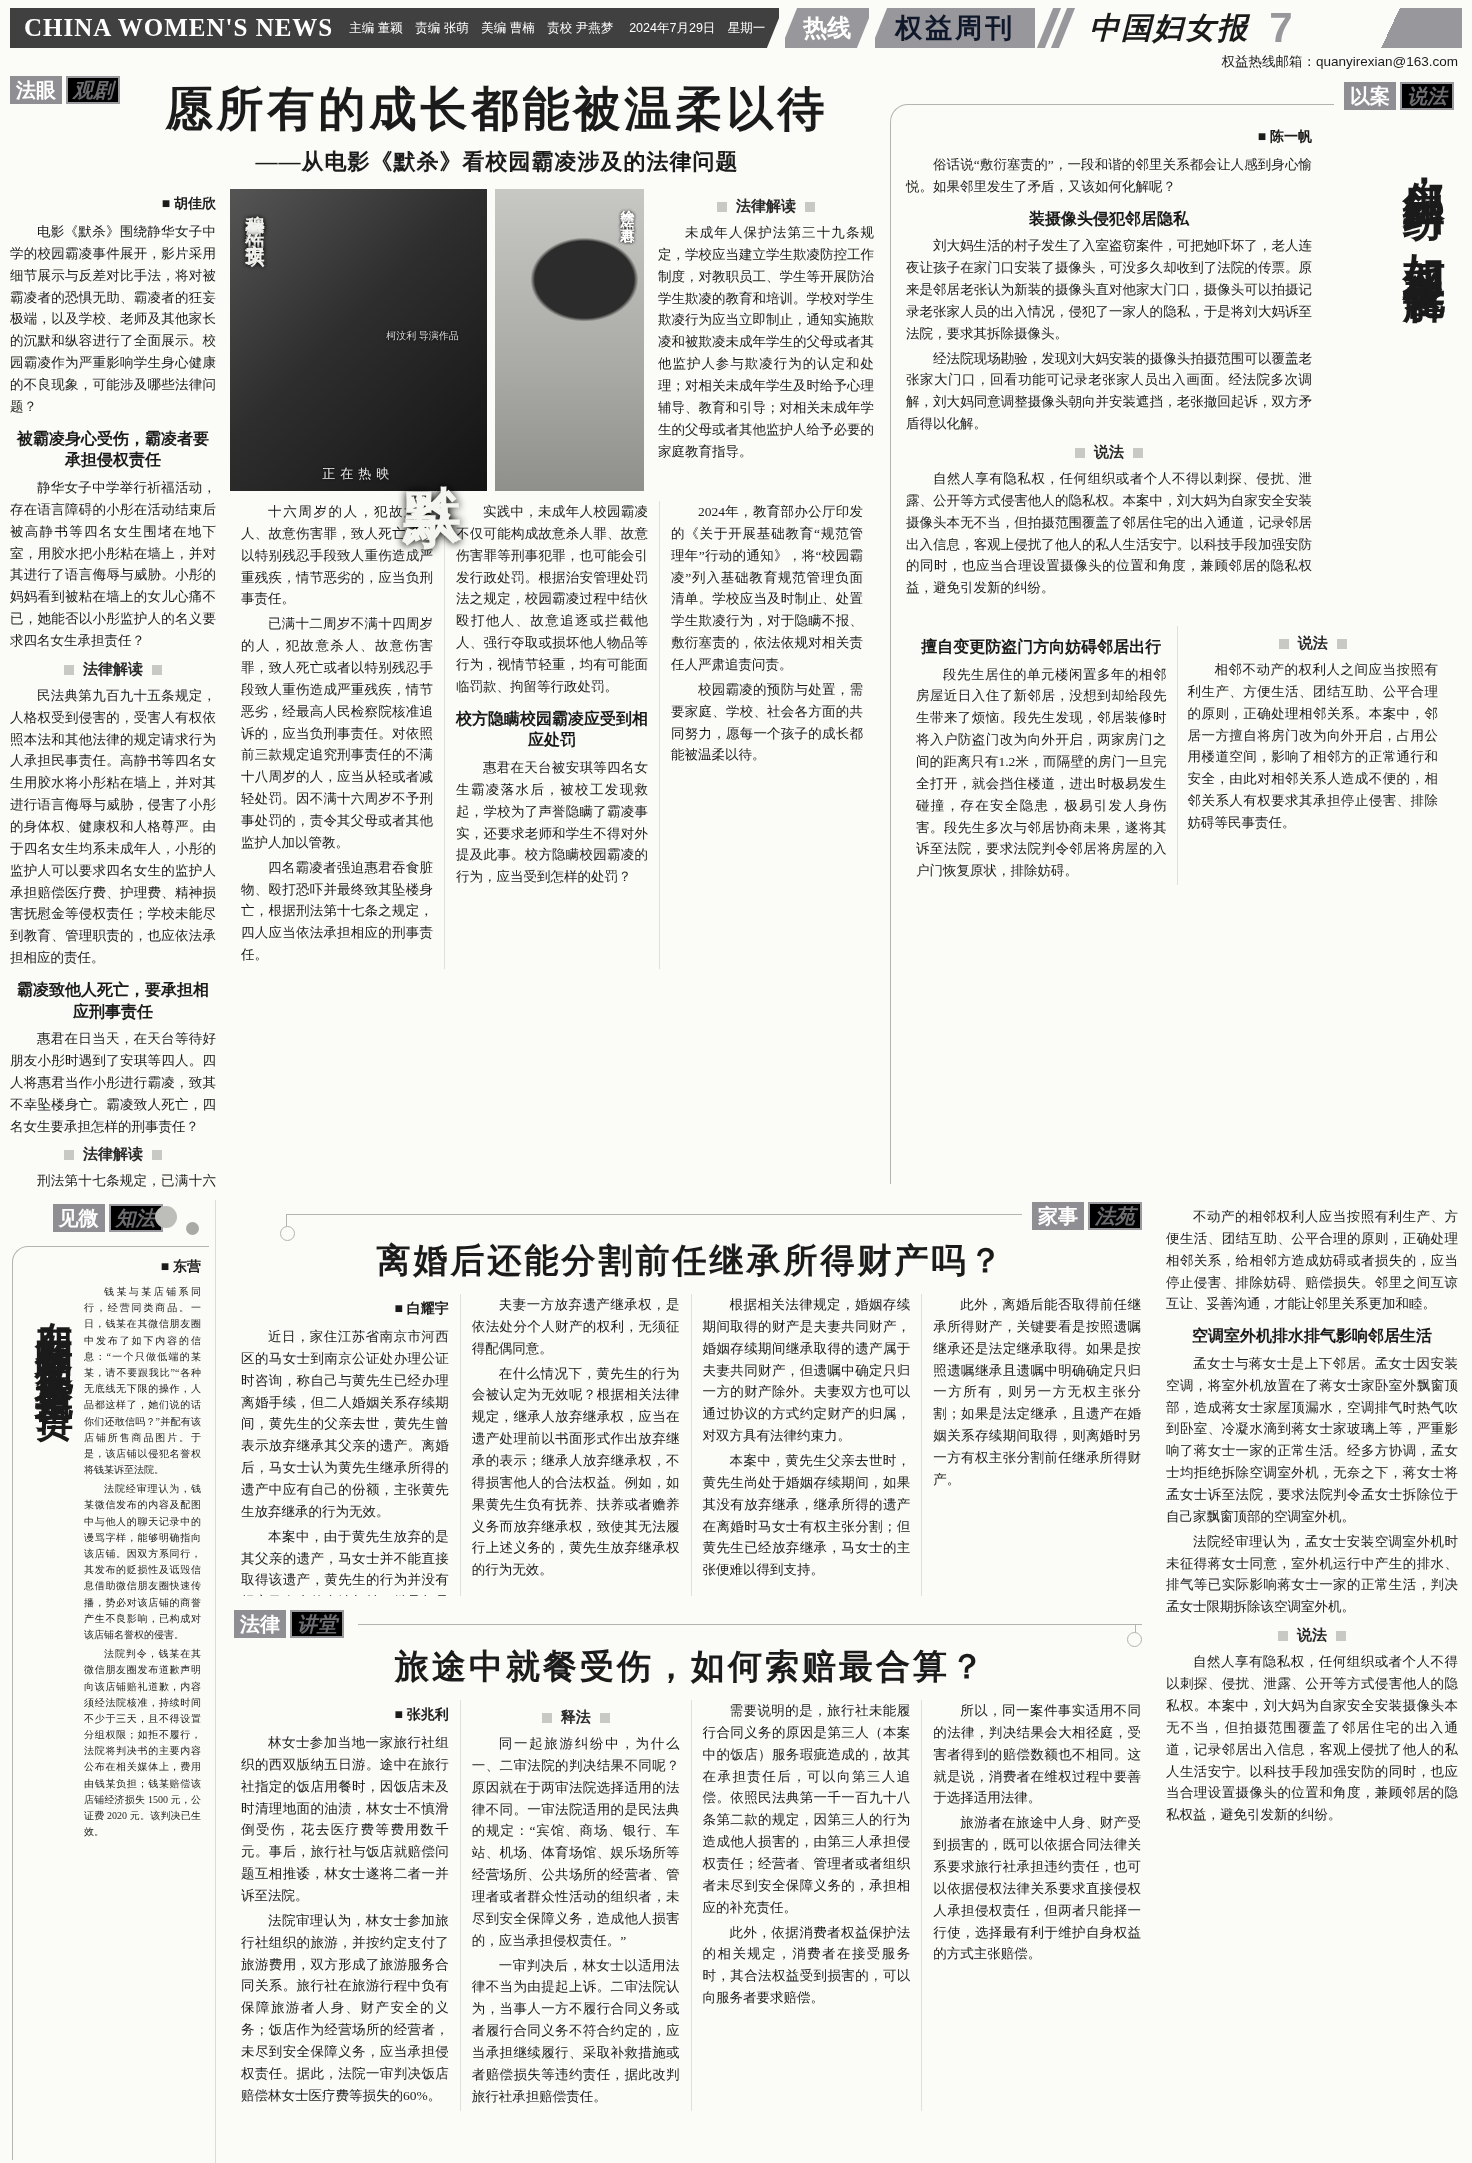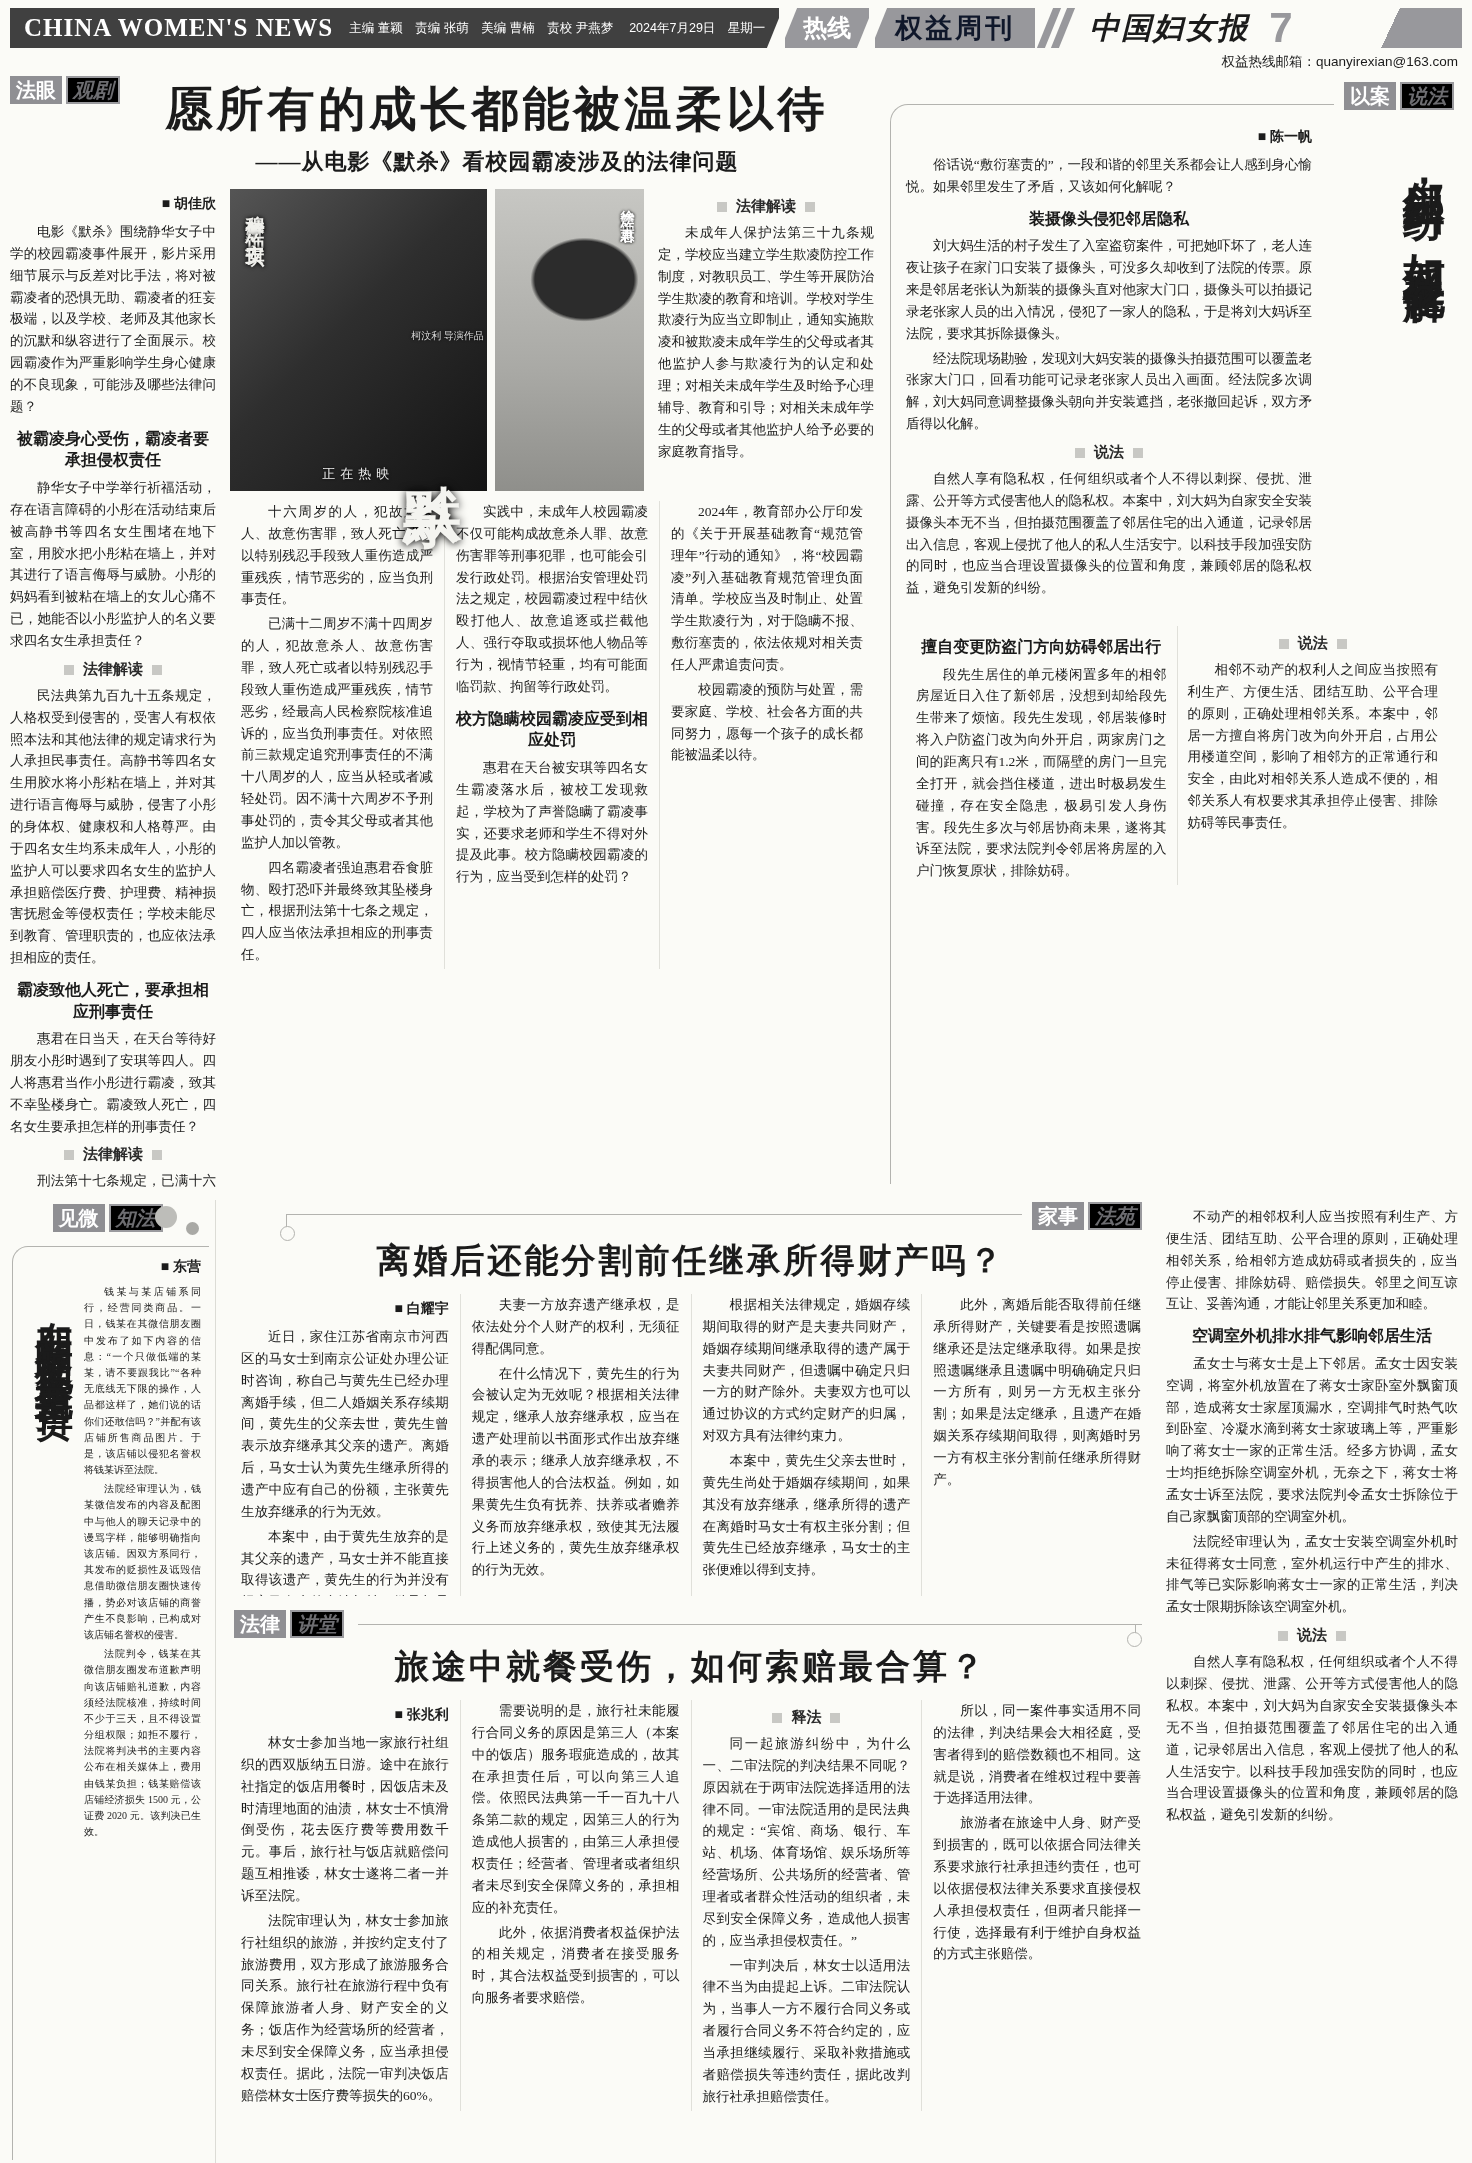--- a/index.html
+++ b/index.html
@@ -56,21 +56,21 @@
   .ma-narrow{width:206px;flex:0 0 206px;}
   .ma-wide{flex:1;min-width:0;}
   .ma-toprow{display:flex;gap:14px;}
   .ma-photos{flex:0 0 414px;height:302px;display:flex;gap:8px;}
   .poster{flex:1.72;position:relative;background:linear-gradient(135deg,#555 0%,#2e2e2e 45%,#141414 100%);}
   .photo2{flex:1;position:relative;background:
      radial-gradient(90px 70px at 60% 30%,#2c2c2c 0%,#2c2c2c 55%,transparent 60%),
      linear-gradient(180deg,#c7c7c3 0%,#a9a9a5 60%,#8f8f8b 100%);}
   .poster-cast{position:absolute;left:12px;top:12px;color:#f0f0ec;font-size:19px;font-weight:bold;
                letter-spacing:3px;text-shadow:0 0 4px #000;}
-  .poster-director{position:absolute;right:3px;bottom:148px;color:#ddd;font-size:10px;text-shadow:0 0 3px #000;}
+  .poster-director{position:absolute;right:28px;bottom:148px;color:#ddd;font-size:10px;text-shadow:0 0 3px #000;}
   .poster-title{position:absolute;right:16px;bottom:40px;color:#f4f4f0;font-size:58px;font-weight:bold;
                 text-shadow:0 0 8px #000;letter-spacing:6px;}
   .poster-caption{position:absolute;left:50%;bottom:8px;transform:translateX(-50%);color:#eee;
                   font-size:13px;letter-spacing:5px;text-shadow:0 0 3px #000;}
   .photo2-cast{position:absolute;right:8px;top:10px;color:#fff;font-size:14px;font-weight:bold;
                letter-spacing:2px;text-shadow:0 0 3px #000;}
   .ma-sidecol{flex:1;min-width:0;}
   .ma-threecol{display:flex;gap:0;margin-top:10px;}
   .mcol{flex:1;min-width:0;padding:0 11px;}
   .mcol + .mcol{border-left:1px solid #e0e0da;}
@@ -301,27 +301,27 @@
         <div class="lec-line"></div>
       </div>
       <div class="band-title">旅途中就餐受伤，如何索赔最合算？</div>
       <div class="band-cols">
         <div class="bcol">
           <div class="byline">■ 张兆利</div>
           <p class="para">林女士参加当地一家旅行社组织的西双版纳五日游。途中在旅行社指定的饭店用餐时，因饭店未及时清理地面的油渍，林女士不慎滑倒受伤，花去医疗费等费用数千元。事后，旅行社与饭店就赔偿问题互相推诿，林女士遂将二者一并诉至法院。</p>
           <p class="para">法院审理认为，林女士参加旅行社组织的旅游，并按约定支付了旅游费用，双方形成了旅游服务合同关系。旅行社在旅游行程中负有保障旅游者人身、财产安全的义务；饭店作为经营场所的经营者，未尽到安全保障义务，应当承担侵权责任。据此，法院一审判决饭店赔偿林女士医疗费等损失的60%。</p>
         </div>
         <div class="bcol">
-          <p class="para">需要说明的是，旅行社未能履行合同义务的原因是第三人（本案中的饭店）服务瑕疵造成的，故其在承担责任后，可以向第三人追偿。依照民法典第一千一百九十八条第二款的规定，因第三人的行为造成他人损害的，由第三人承担侵权责任；经营者、管理者或者组织者未尽到安全保障义务的，承担相应的补充责任。</p>
-          <p class="para">此外，依据消费者权益保护法的相关规定，消费者在接受服务时，其合法权益受到损害的，可以向服务者要求赔偿。</p>
-        </div>
-        <div class="bcol">
           <div class="inlinehead">释法</div>
           <p class="para">同一起旅游纠纷中，为什么一、二审法院的判决结果不同呢？原因就在于两审法院选择适用的法律不同。一审法院适用的是民法典的规定：“宾馆、商场、银行、车站、机场、体育场馆、娱乐场所等经营场所、公共场所的经营者、管理者或者群众性活动的组织者，未尽到安全保障义务，造成他人损害的，应当承担侵权责任。”</p>
           <p class="para">一审判决后，林女士以适用法律不当为由提起上诉。二审法院认为，当事人一方不履行合同义务或者履行合同义务不符合约定的，应当承担继续履行、采取补救措施或者赔偿损失等违约责任，据此改判旅行社承担赔偿责任。</p>
+        </div>
+        <div class="bcol">
+          <p class="para">需要说明的是，旅行社未能履行合同义务的原因是第三人（本案中的饭店）服务瑕疵造成的，故其在承担责任后，可以向第三人追偿。依照民法典第一千一百九十八条第二款的规定，因第三人的行为造成他人损害的，由第三人承担侵权责任；经营者、管理者或者组织者未尽到安全保障义务的，承担相应的补充责任。</p>
+          <p class="para">此外，依据消费者权益保护法的相关规定，消费者在接受服务时，其合法权益受到损害的，可以向服务者要求赔偿。</p>
         </div>
         <div class="bcol">
           <p class="para">所以，同一案件事实适用不同的法律，判决结果会大相径庭，受害者得到的赔偿数额也不相同。这就是说，消费者在维权过程中要善于选择适用法律。</p>
           <p class="para">旅游者在旅途中人身、财产受到损害的，既可以依据合同法律关系要求旅行社承担违约责任，也可以依据侵权法律关系要求直接侵权人承担侵权责任，但两者只能择一行使，选择最有利于维护自身权益的方式主张赔偿。</p>
         </div>
       </div>
     </section>
 
     <aside class="rail-bottom">
       <p class="para">不动产的相邻权利人应当按照有利生产、方便生活、团结互助、公平合理的原则，正确处理相邻关系，给相邻方造成妨碍或者损失的，应当停止侵害、排除妨碍、赔偿损失。邻里之间互谅互让、妥善沟通，才能让邻里关系更加和睦。</p>

